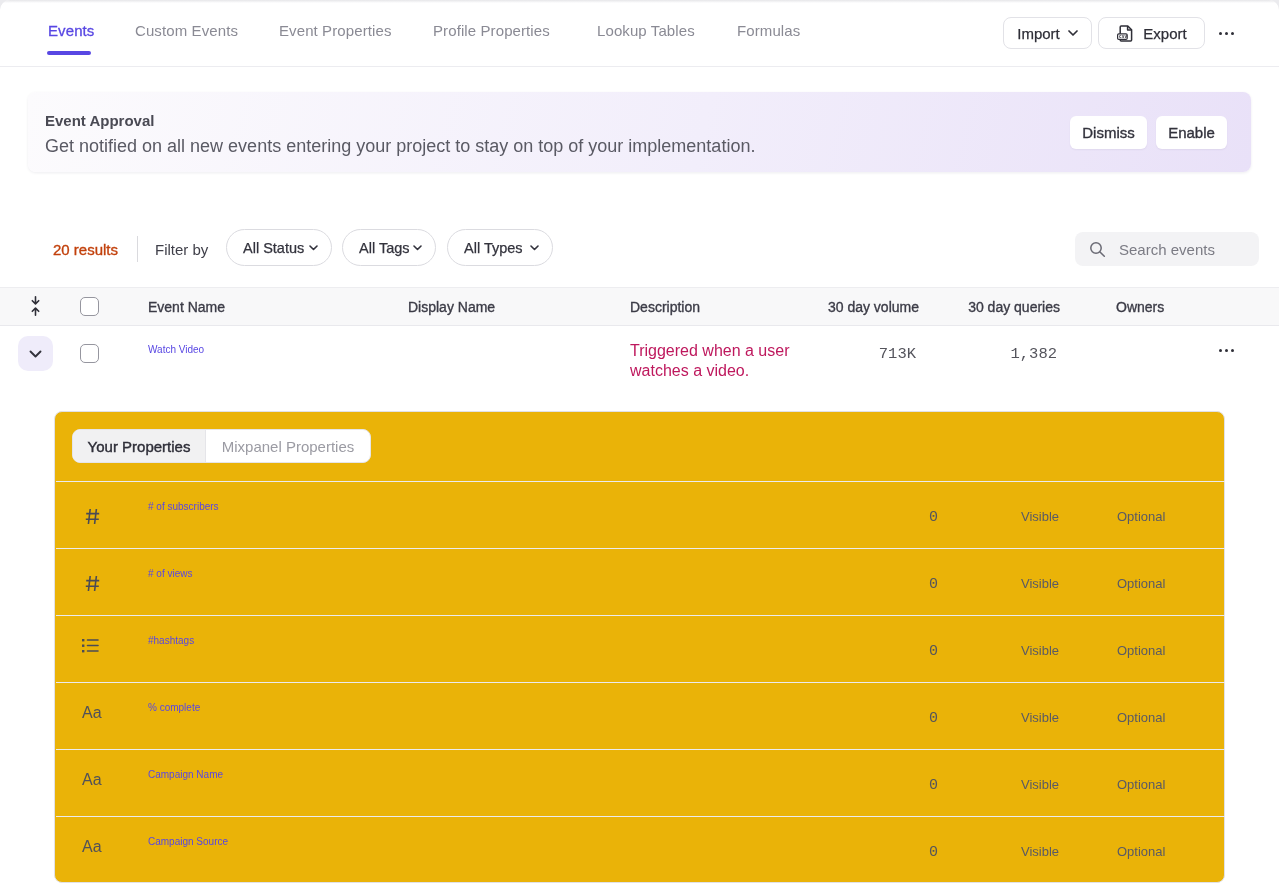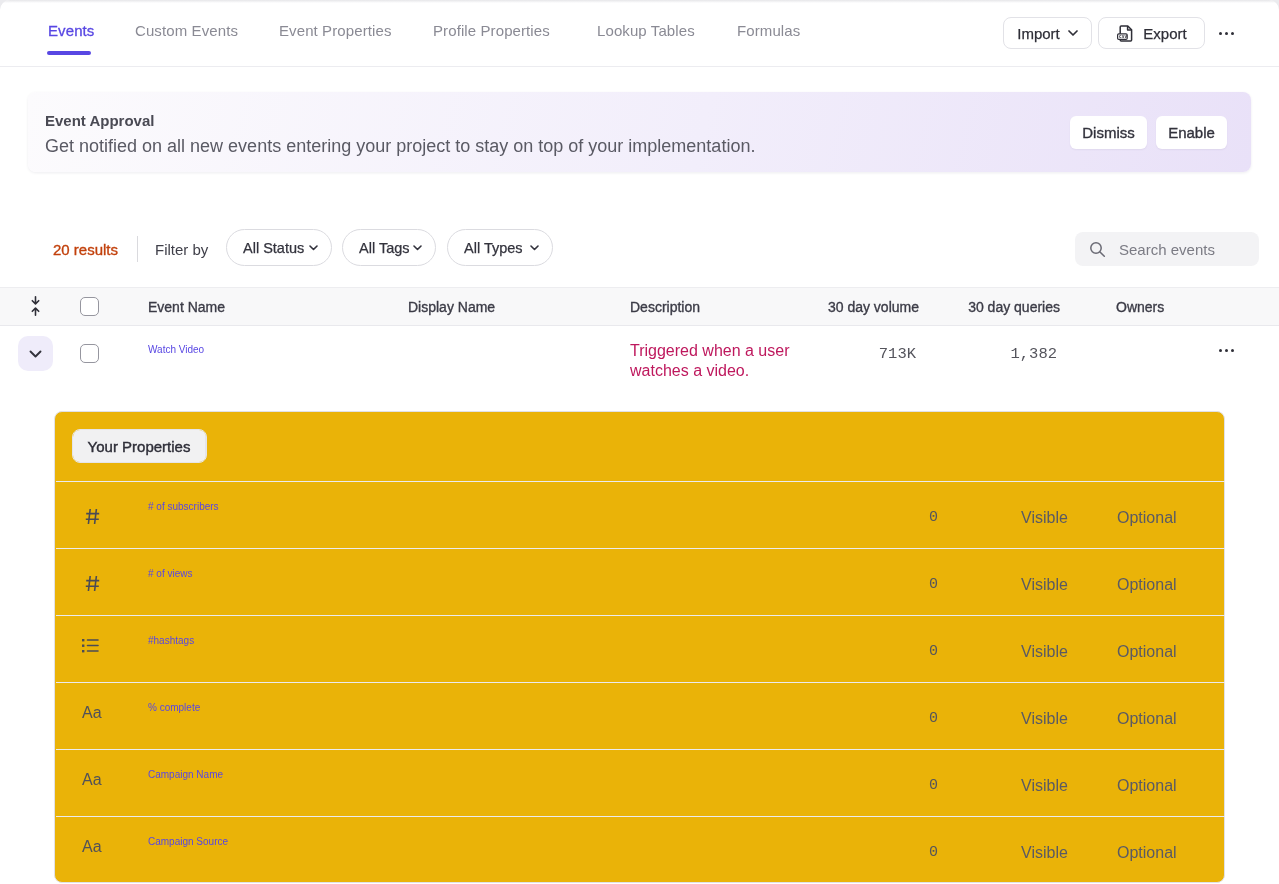--- a/index.html
+++ b/index.html
@@ -62,21 +62,21 @@
           background:#eab308; border:1px solid #e1e1e6; border-radius:8px; }
   #tabs { position:absolute; left:17px; top:17px; height:34px; border:1px solid #e5e5e9;
           border-radius:8px; display:flex; overflow:hidden; background:#fff; }
   #tabs .tab { display:flex; align-items:center; justify-content:center;
                font-size:15px; height:100%; }
   #tabs .tab.on { background:#f1f1f2; color:#2e2e38; font-weight:400; -webkit-text-stroke:0.4px;
                   border-right:1px solid #e5e5e9; }
   #tabs .tab.off { color:#9b9ba3; font-weight:500; }
   .prow-divider { position:absolute; left:1px; height:1px; background:#ebebee; }
   .picon { position:absolute; color:#4b4b55; }
-  .pval { position:absolute; font-size:16px; color:#5a5a64; }
+  .pval { position:absolute; font-size:13px; color:#5a5a64; }
 </style>
 </head>
 <body>
 <div id="root">
   <div id="panel"></div>
 
   <span class="nav-item nav-active" style="left:48px;">Events</span>
   <div id="nav-underline"></div>
   <span class="nav-item" style="left:135px;">Custom Events</span>
   <span class="nav-item" style="left:279px;">Event Properties</span>
@@ -168,20 +168,21 @@
   <span class="abs mono" style="right:222px; top:345px;">1,382</span>
   <div class="dots abs" style="left:1219px; top:349px;">
       <i></i>
       <i></i>
       <i></i>
     </div>
 
   <div id="card">
     <div id="tabs">
       <div class="tab on" style="width:133px;">Your Properties</div>
+      <div class="tab off" style="width:164px;">Mixpanel Properties</div>
     </div>
     <div class="prow-divider" style="top:69px; width:1169px;"></div>
 
     <div class="prow-divider" style="top:136px; width:1169px;"></div>
     <div class="prow-divider" style="top:203px; width:1169px;"></div>
     <div class="prow-divider" style="top:270px; width:1169px;"></div>
     <div class="prow-divider" style="top:337px; width:1169px;"></div>
     <div class="prow-divider" style="top:404px; width:1169px;"></div>
 
     <svg class="picon" style="left:30px; top:96px;" width="15" height="17" viewBox="0 0 15 17" fill="none">

